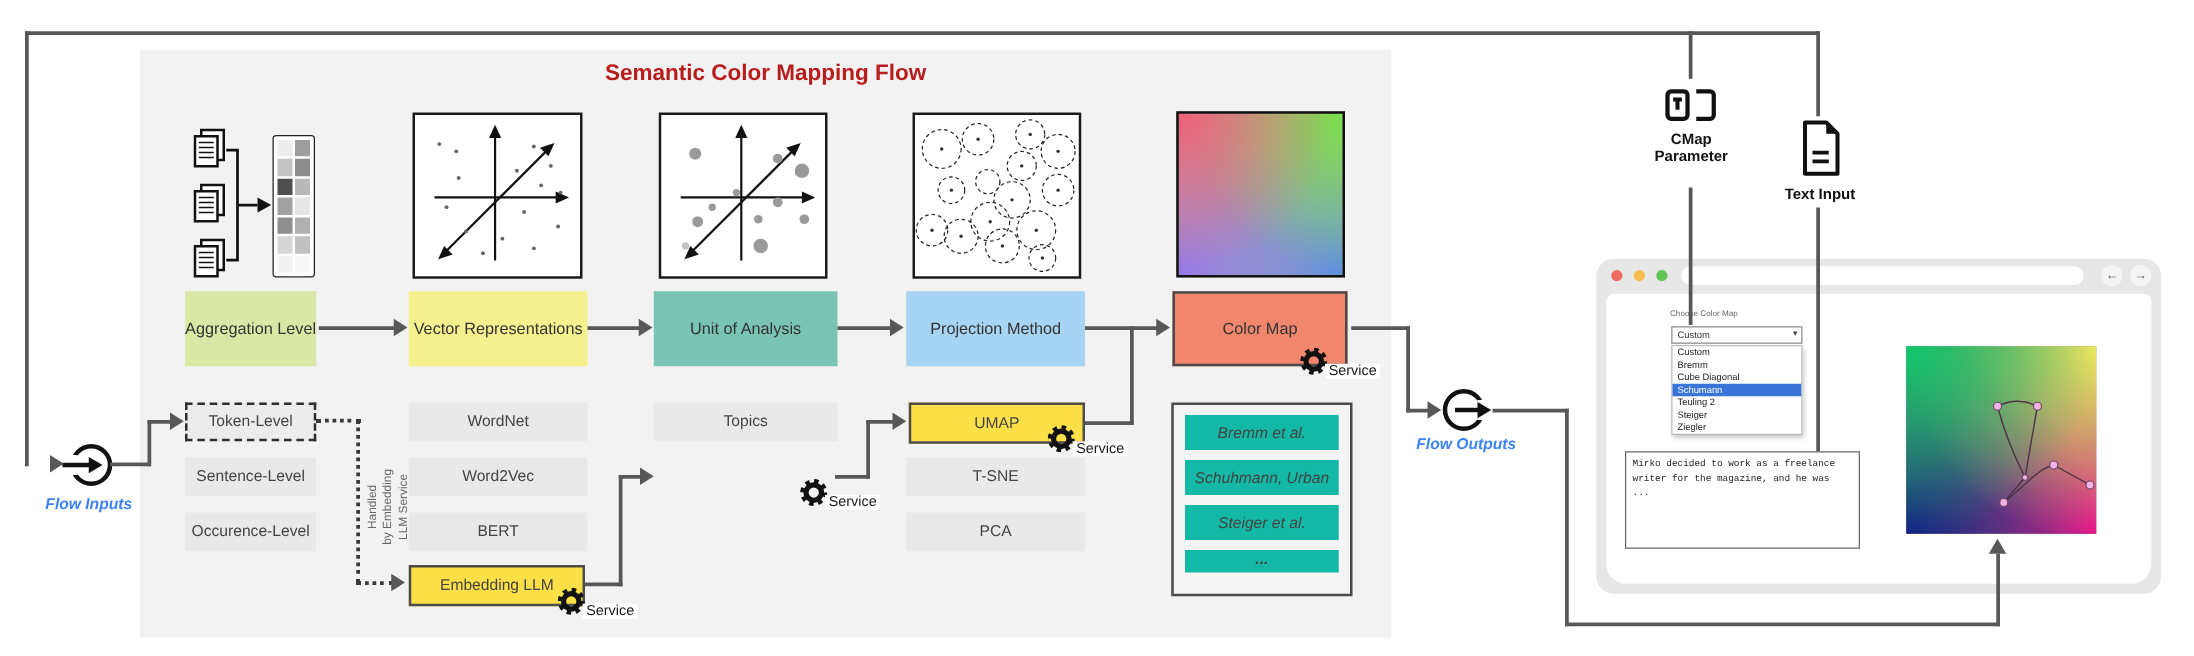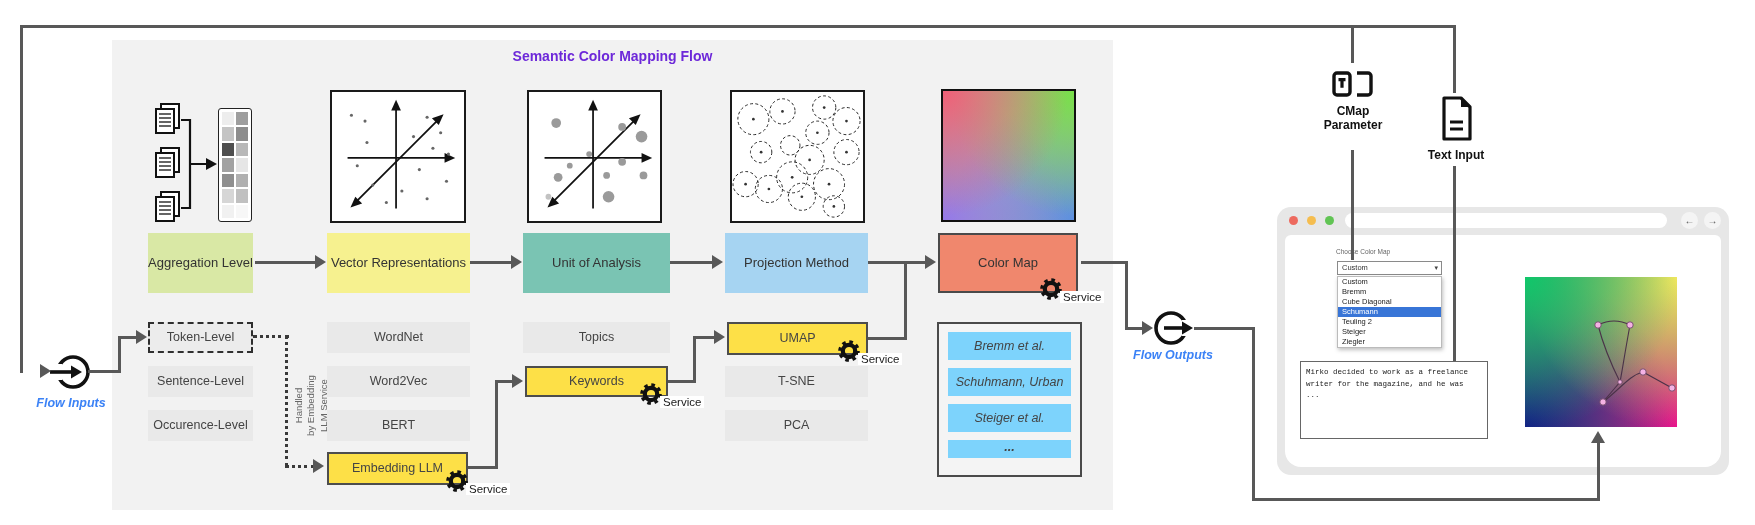--- a/index.html
+++ b/index.html
@@ -1,31 +1,31 @@
 <!DOCTYPE html>
 <html><head>
 <meta charset="utf-8">
 <style>
   html,body{margin:0;padding:0;background:#fff;}
   .canvas{position:relative;width:1755px;height:525px;background:#fff;
           font-family:"Liberation Sans","DejaVu Sans",sans-serif;overflow:hidden;}
   
   .panel{position:absolute;left:112px;top:40px;width:1001px;height:470px;background:#f2f2f2;}
   .flow-title{position:absolute;left:112px;top:48px;width:1001px;text-align:center;
-              font-size:14px;font-weight:bold;color:#6d28d9;}
+              font-size:18px;font-weight:bold;color:#b91c1c;}
   .hdr{position:absolute;height:60px;display:flex;align-items:center;justify-content:center;
        text-align:center;font-size:13px;color:#333;line-height:1.25;}
   .hdr.cm{border:2.5px solid #4a4a4a;box-sizing:border-box;}
   .hdr .wrapnarrow{display:block;width:70px;}
   .item{position:absolute;background:#e9e9e9;color:#444;font-size:12.5px;text-align:center;
         height:31px;line-height:31px;box-sizing:border-box;}
   .item.dashed{border:2.5px dashed #2f2f2f;background:#ececec;line-height:26px;}
   .item.boxed{border:2.5px solid #4d4d4d;background:#fde047;}
   .refbox{position:absolute;border:2.5px solid #4a4a4a;background:#f4f4f4;box-sizing:border-box;}
-  .refbox .ritem{margin:8px 9px 0 9px;height:28px;line-height:28px;background:#7dd3fc;
+  .refbox .ritem{margin:8px 9px 0 9px;height:28px;line-height:28px;background:#14b8a6;
                  color:#444;font-size:12.5px;font-style:italic;text-align:center;}
   .refbox .ritem.dots{height:18px;line-height:14px;font-weight:bold;}
   .note{position:absolute;left:255px;top:350px;width:112px;height:112px;display:flex;
         align-items:center;justify-content:center;pointer-events:none;}
   .note>div{transform:rotate(-90deg);white-space:pre;font-size:9.5px;color:#666;
             text-align:center;line-height:1.3;}
   .imgbox{position:absolute;background:#fff;border:2px solid #1a1a1a;box-sizing:border-box;}
   .matrix{position:absolute;left:218px;top:108px;width:34px;height:114px;background:#fff;
           border:1.5px solid #222;border-radius:3px;box-sizing:border-box;display:grid;
           grid-template-columns:1fr 1fr;gap:2px;padding:3px;}
@@ -237,21 +237,20 @@
   <div class="item dashed" style="left:148px;top:322px;width:105px;">Token-Level</div>
   <div class="item" style="left:148px;top:366px;width:105px;">Sentence-Level</div>
   <div class="item" style="left:148px;top:410px;width:105px;">Occurence-Level</div>
 
   <div class="item" style="left:327px;top:322px;width:143px;">WordNet</div>
   <div class="item" style="left:327px;top:366px;width:143px;">Word2Vec</div>
   <div class="item" style="left:327px;top:410px;width:143px;">BERT</div>
   <div class="item boxed" style="left:327px;top:452px;width:141px;height:33px;line-height:28px;">Embedding LLM</div>
 
   <div class="item" style="left:523px;top:322px;width:147px;">Topics</div>
-  <div class="item boxed" style="left:525px;top:366px;width:143px;line-height:26px;">Keywords</div>
 
   <div class="item boxed" style="left:727px;top:322px;width:141px;height:33px;line-height:28px;">UMAP</div>
   <div class="item" style="left:725px;top:366px;width:143px;">T-SNE</div>
   <div class="item" style="left:725px;top:410px;width:143px;">PCA</div>
 
   <div class="refbox" style="left:937px;top:322px;width:145px;height:155px;">
     <div class="ritem">Bremm et al.</div>
     <div class="ritem">Schuhmann, Urban</div>
     <div class="ritem">Steiger et al.</div>
     <div class="ritem dots">...</div>

